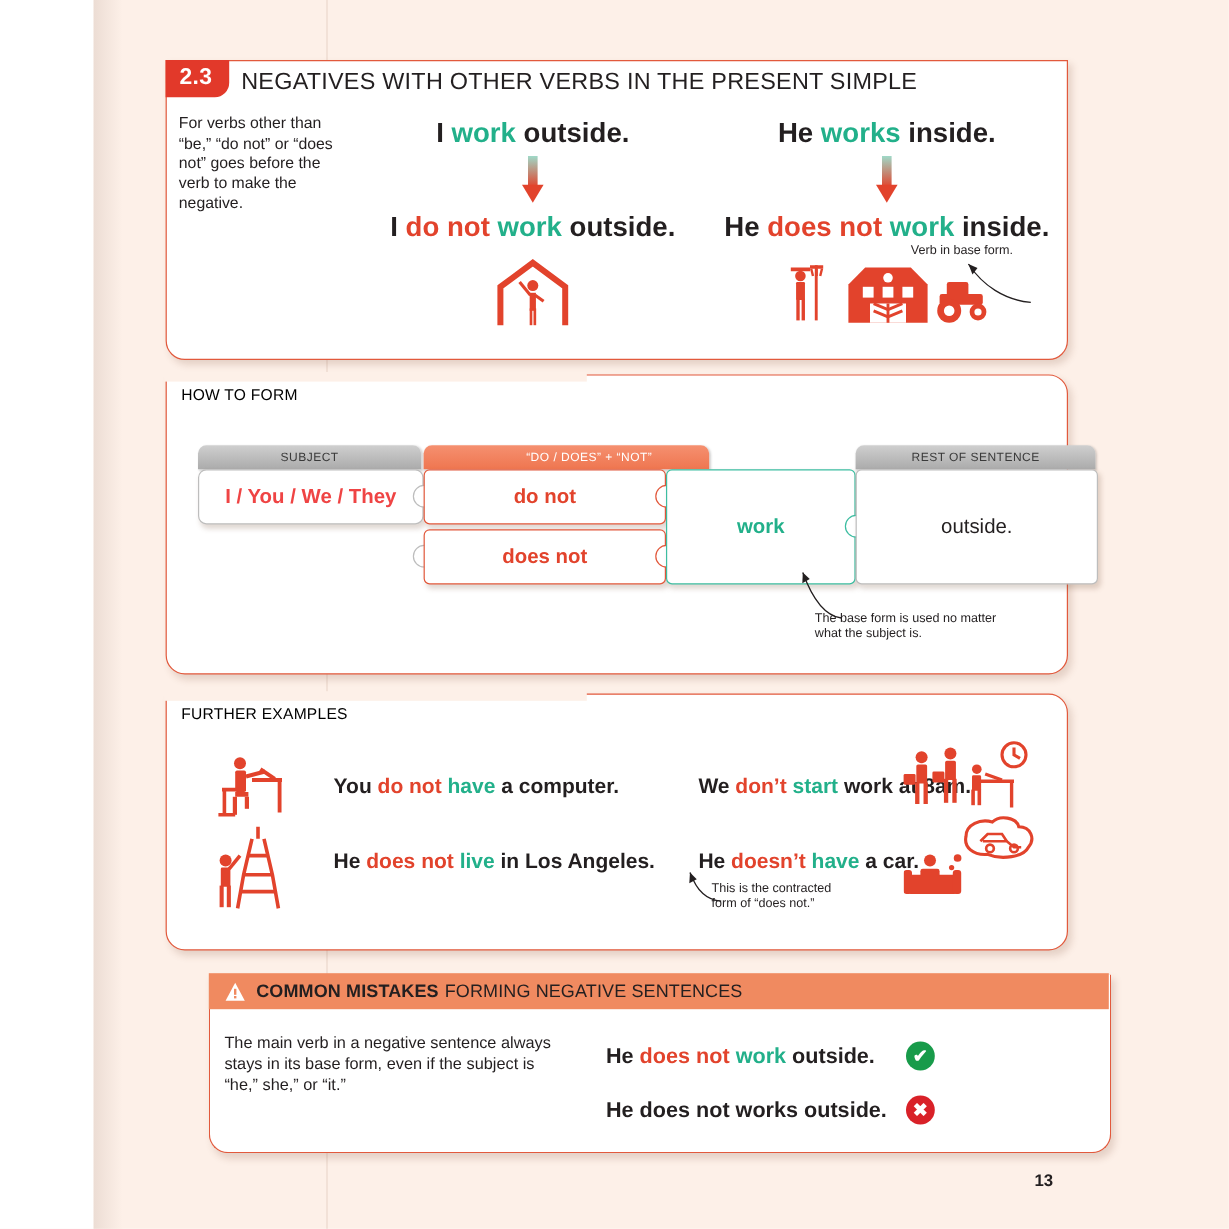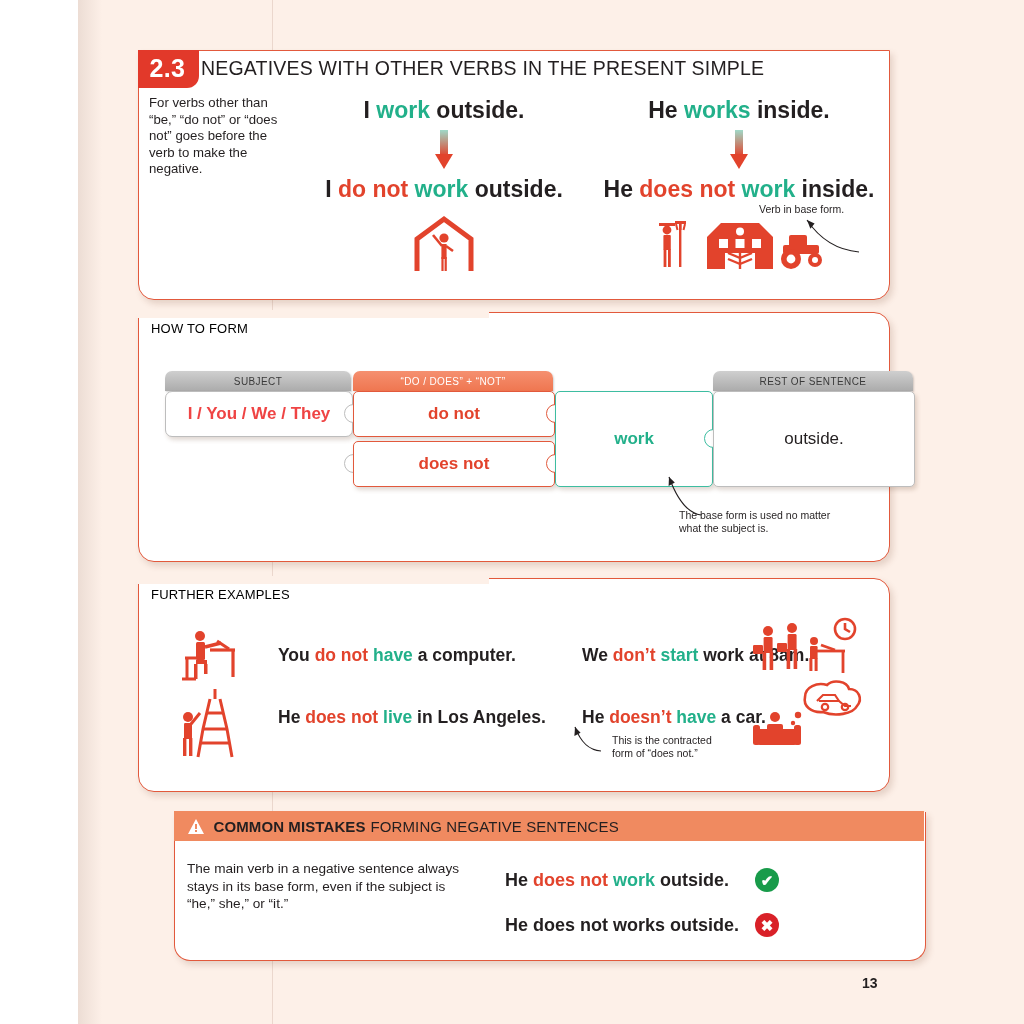--- a/index.html
+++ b/index.html
@@ -35,21 +35,21 @@
   }
 
   
   #sec-main{
     left:138px;top:50px;width:750px;height:248px;
     border-radius:0 0 16px 16px;
   }
   .sec-tab{
     position:absolute;left:-1.5px;top:-1.5px;
     background:#e2392a;
-    color:#fff;font-weight:bold;font-size:25px;
+    color:#fff;font-weight:bold;font-size:19px;
     padding:4px 14px 5px 12px;
     border-radius:0 0 12px 0;
     letter-spacing:.3px;
   }
   .sec-title{
     position:absolute;left:62px;top:6px;
     font-size:19.5px;color:#231f20;letter-spacing:.2px;
     white-space:nowrap;
   }
   .lead{
@@ -270,21 +270,21 @@
       <path d="M70 24 l7.6 3.4 l-4.2 5.4 z" fill="#231f20"></path>
     </svg>
     <div class="note" style="left:620px;top:152px;width:95px;">Verb in base form.</div>
   </div>
 
   <div class="card" id="sec-form">
     <div class="notch-l"></div>
     <div class="panel-title">HOW TO FORM</div>
 
     <div class="ptab grey" style="left:26px;top:58px;width:186px;">SUBJECT</div>
-    <div class="ptab orange" style="left:214px;top:58px;width:200px;">“DO / DOES” + “NOT”</div>
+    <div class="ptab orange" style="left:214px;top:58px;width:200px;padding-left:38px;">“DO / DOES” + “NOT”</div>
     <div class="ptab teal" style="left:416px;top:58px;width:156px;margin-top:44px;">BASE FORM</div>
     <div class="ptab grey" style="left:574px;top:58px;width:200px;">REST OF SENTENCE</div>
 
     <div class="pz grey" style="left:26px;top:78px;width:186px;height:44px;">I / You / We / They</div>
     <div class="knob grey" style="left:205px;top:91px;"></div>
 
     <div class="pz orange" style="left:214px;top:78px;width:200px;height:44px;">do not</div>
     <div class="knob orange" style="left:407px;top:91px;"></div>
 
     <div class="knob grey" style="left:205px;top:141px;"></div>
@@ -411,21 +411,21 @@
         <rect x="4" y="50" width="40" height="16" rx="3"></rect>
         <rect x="0" y="46" width="7" height="20" rx="2.5"></rect>
         <rect x="41" y="46" width="7" height="20" rx="2.5"></rect>
       </g>
     </svg>
 
     <svg class="note-arrow" style="left:402px;top:140px;" width="70" height="46" viewBox="0 0 70 46">
       <path d="M60 32 C48 31 40 24 34 8" stroke="#231f20" stroke-width="1.1" fill="none"></path>
       <path d="M34 8 l5.6 5.8 l-6.2 3.2 z" fill="#231f20"></path>
     </svg>
-    <div class="note" style="left:473px;top:155px;width:112px;">This is the contracted form of “does not.”</div>
+    <div class="note" style="left:454px;top:155px;width:112px;">This is the contracted form of “does not.”</div>
   </div>
 
   <div class="card" id="sec-mistakes">
     <div class="cm-bar">
       <div class="cm-warn">
           <i></i>
           <b></b>
           <b class="dot"></b>
         </div>
       <div class="cm-strong">COMMON MISTAKES</div>

